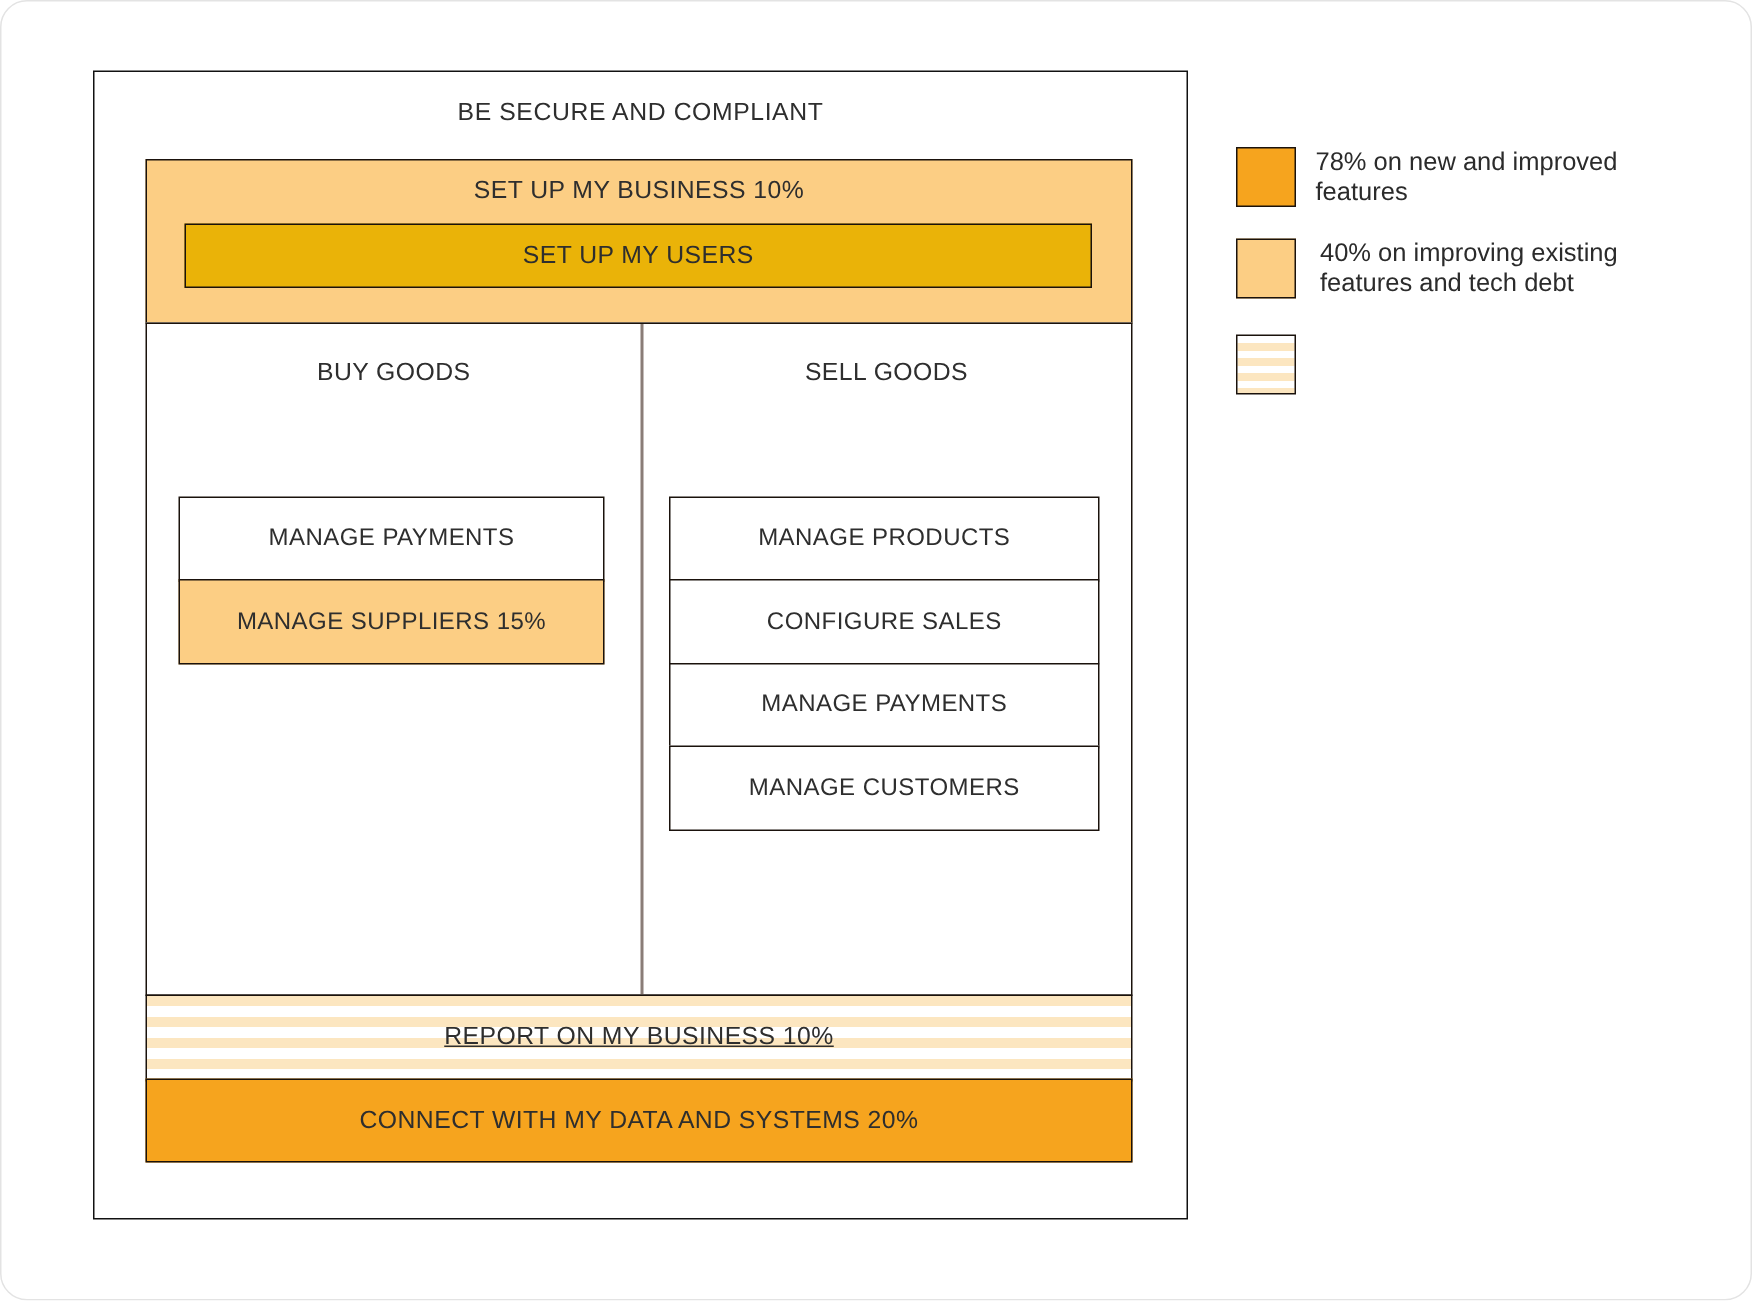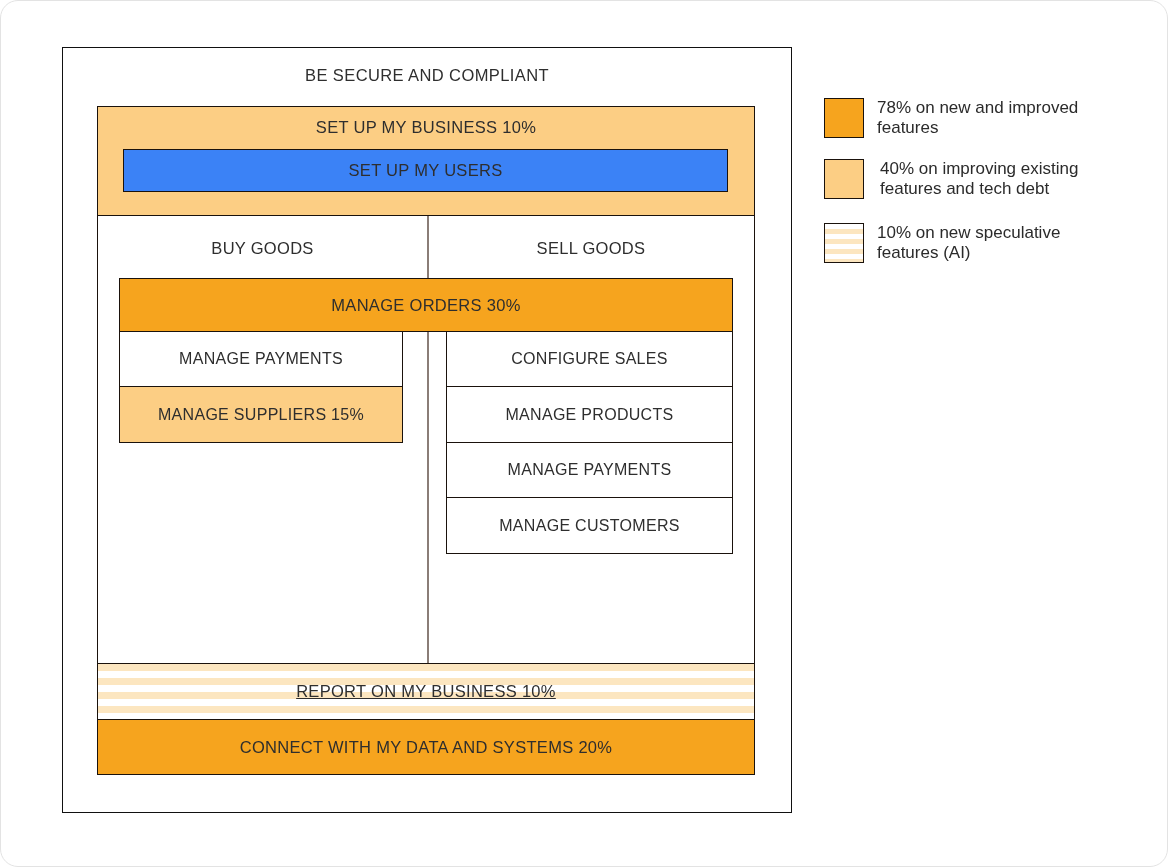--- a/index.html
+++ b/index.html
@@ -33,21 +33,21 @@
   .setup-box{
     position:absolute;left:34px;top:58px;width:658px;height:110px;
     background:var(--light-orange);border:1.5px solid var(--line);
   }
   .setup-label{
     position:absolute;left:0;top:11px;width:100%;text-align:center;
     font-size:16.5px;letter-spacing:.3px;
   }
   .users-box{
     position:absolute;left:25px;top:42px;width:605px;height:43px;
-    background:#3b82f6;border:1.5px solid var(--line);
+    background:#eab308;border:1.5px solid var(--line);
     display:flex;align-items:center;justify-content:center;
     font-size:16.5px;letter-spacing:.3px;
   }
   
   .columns-box{
     position:absolute;left:34px;top:167px;width:658px;height:449px;
     background:#fff;border:1.5px solid var(--line);
   }
   .col-divider{
     position:absolute;left:329px;top:0;width:2px;height:100%;
@@ -125,39 +125,36 @@
         <span>SET UP MY USERS</span>
       </div>
     </div>
 
     <div class="columns-box">
       <div class="col-divider"></div>
 
       <div class="col-header left">BUY GOODS</div>
       <div class="col-header right">SELL GOODS</div>
 
-      <div class="orders-box">
-        <span>MANAGE ORDERS 30%</span>
-      </div>
 
       <div class="stack left">
         <div class="cell" data-fill="white">
           <span>MANAGE PAYMENTS</span>
         </div>
         <div class="cell" data-fill="light">
           <span>MANAGE SUPPLIERS 15%</span>
         </div>
       </div>
 
       <div class="stack right">
         <div class="cell" data-fill="white">
-          <span>CONFIGURE SALES</span>
+          <span>MANAGE PRODUCTS</span>
         </div>
         <div class="cell" data-fill="white">
-          <span>MANAGE PRODUCTS</span>
+          <span>CONFIGURE SALES</span>
         </div>
         <div class="cell" data-fill="white">
           <span>MANAGE PAYMENTS</span>
         </div>
         <div class="cell" data-fill="white">
           <span>MANAGE CUSTOMERS</span>
         </div>
       </div>
     </div>
 
@@ -174,17 +171,16 @@
     <div class="legend-item i0">
       <div class="swatch" data-swatch="solid-orange"></div>
       <div class="legend-label">78% on new and improved features</div>
     </div>
     <div class="legend-item i1">
       <div class="swatch" data-swatch="light-orange"></div>
       <div class="legend-label">40% on improving existing features and tech debt</div>
     </div>
     <div class="legend-item i2">
       <div class="swatch" data-swatch="striped-cream"></div>
-      <div class="legend-label">10% on new speculative features (AI)</div>
     </div>
   </div>
 
 </div>
 
 </body></html>

